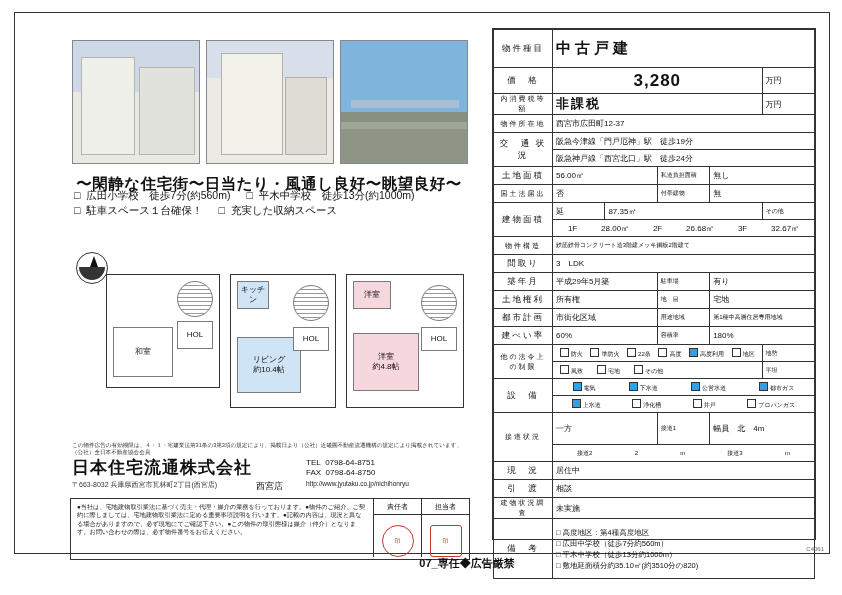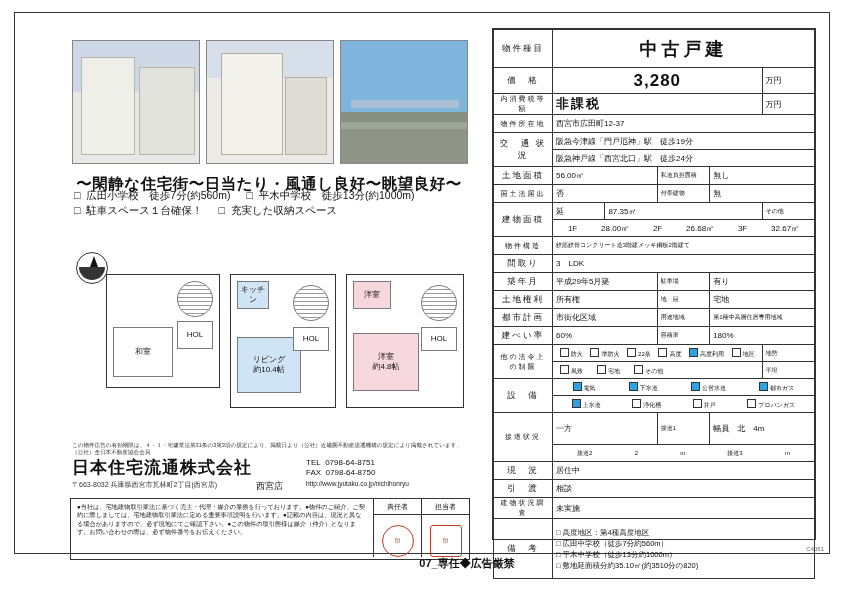--- a/index.html
+++ b/index.html
@@ -50,21 +50,21 @@
   .stampgrid{position:absolute;right:0;top:0;width:96px;height:58px;display:flex;}
   .stampcol{flex:1;border-left:1px solid #333;position:relative;}
   .stamphead{font-size:7px;text-align:center;padding-top:3px;border-bottom:1px solid #333;height:12px;}
   .seal{position:absolute;left:50%;top:26px;transform:translateX(-50%);width:30px;height:30px;border:1.5px solid #c0392b;border-radius:50%;color:#c0392b;font-size:6px;display:flex;align-items:center;justify-content:center;text-align:center;line-height:7px;}
   .seal.sq{border-radius:3px;}
   
   .right{position:absolute;left:492px;top:28px;width:322px;height:510px;border:1px solid #333;}
   table.spec{border-collapse:collapse;width:100%;height:100%;table-layout:fixed;font-size:8px;}
   table.spec td{border:1px solid #333;padding:0 3px;vertical-align:middle;}
   .lbl-cell{width:52px;text-align:center;font-size:8.5px;letter-spacing:2px;}
-  .big{font-size:18px;font-weight:bold;text-align:center;letter-spacing:4px;}
+  .big{font-size:15px;font-weight:bold;text-align:left;letter-spacing:4px;}
   .price{font-size:17px;font-weight:bold;text-align:center;letter-spacing:1px;}
   .mid{text-align:left;}
   .nz{font-size:13px;font-weight:bold;letter-spacing:2px;}
   .chk{display:inline-block;width:7px;height:7px;border:1px solid #333;margin-right:2px;vertical-align:-1px;}
   .chk.on{background:#33a0e0;}
   .sml{font-size:7px;}
   .xsml{font-size:6px;}
   .remarks{font-size:7.5px;line-height:11px;}
   .footer{position:absolute;left:0;top:556px;width:842px;text-align:center;font-size:11px;font-weight:bold;padding-left:46px;}
   .cornertag{position:absolute;right:18px;top:546px;font-size:6px;color:#666;}

